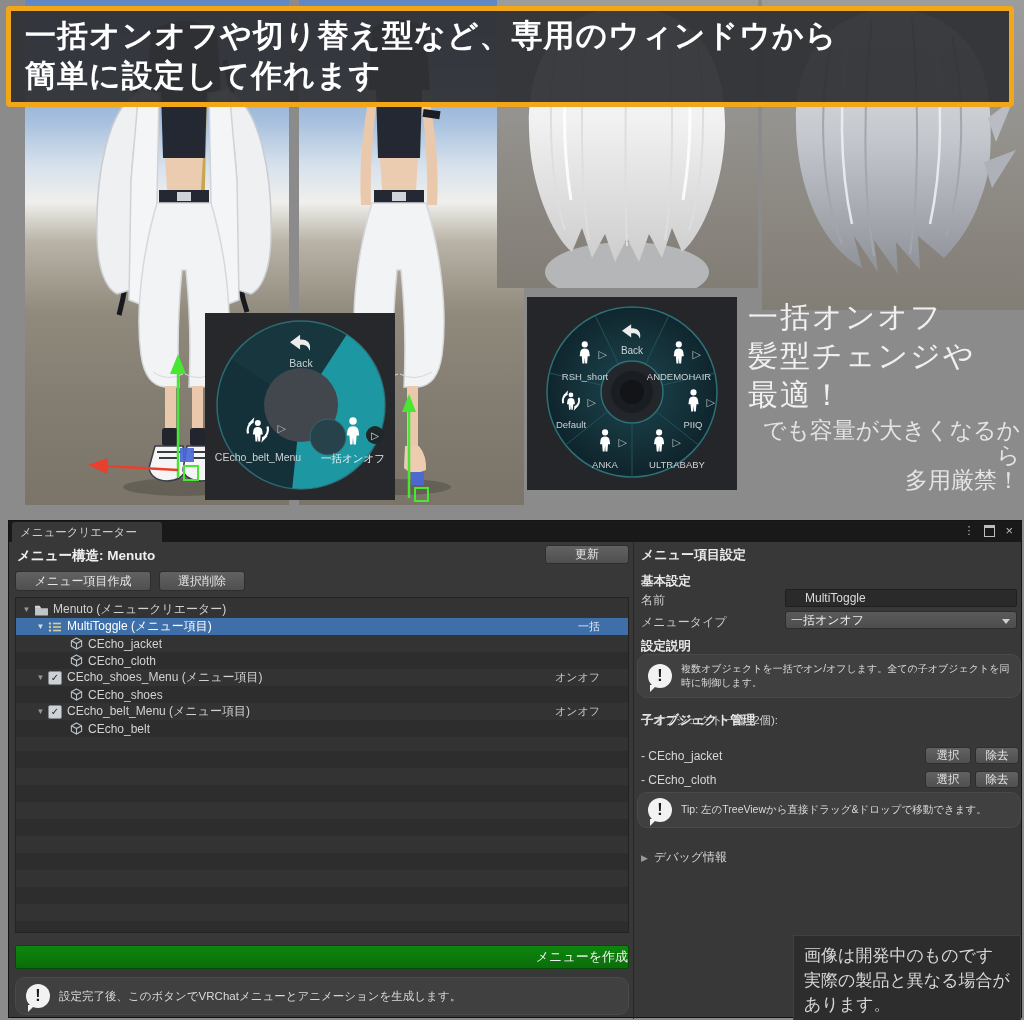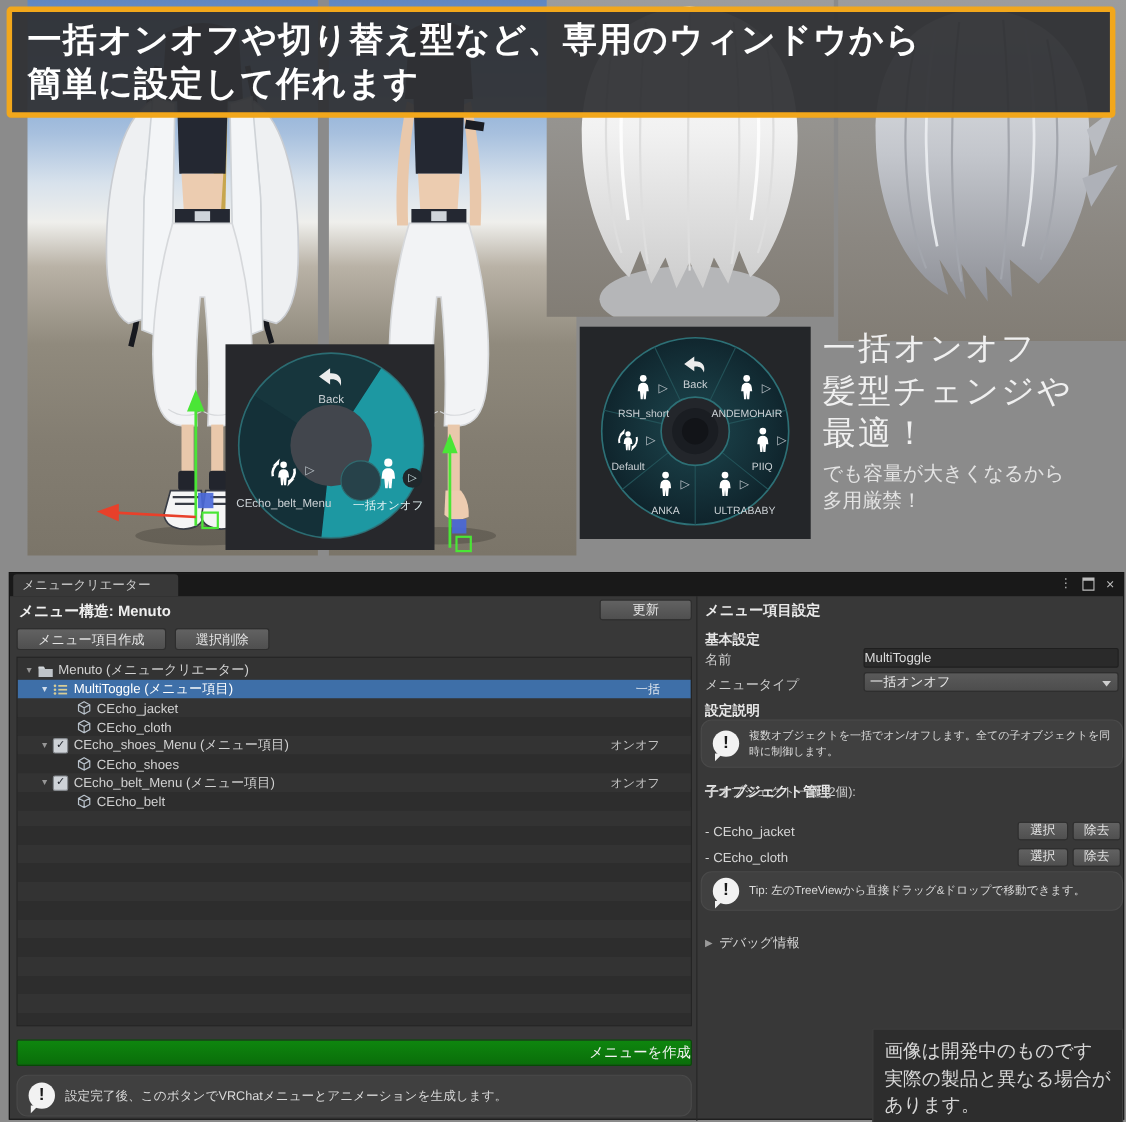--- a/index.html
+++ b/index.html
@@ -18,21 +18,21 @@
   .gizmo{position:absolute;}
 
   
   .banner{position:absolute;left:6px;top:6px;width:1008px;box-sizing:border-box;z-index:50;
     background:rgba(48,49,52,0.94);border:5px solid #f2a71b;border-radius:4px;
     color:#ffffff;font-weight:700;font-size:31px;line-height:1.3;padding:5px 14px;letter-spacing:1px;}
 
   
   .side-note{position:absolute;left:748px;top:297px;width:272px;z-index:5;color:#f0f0f0;}
   .side-note .big{font-size:30px;line-height:39px;letter-spacing:2px;}
-  .side-note .small{font-size:18px;line-height:25px;color:#e3e3e3;margin-top:4px;}
+  .side-note .small{font-size:23px;line-height:25px;color:#e3e3e3;margin-top:4px;text-align:right;}
 
   
   .radial-panel{position:absolute;z-index:10;}
   .rpA{left:205px;top:313px;width:190px;height:187px;background:#27282c;}
   .rpB{left:527px;top:297px;width:210px;height:193px;background:#242629;}
   .radial-panel svg.wheel{position:absolute;left:0;top:0;width:100%;height:100%;}
   .ritem{position:absolute;display:flex;flex-direction:column;align-items:center;transform:translate(-50%,-50%);text-align:center;}
   .ritem .lbl{font-size:10px;color:#ccd2d6;margin-top:2px;white-space:nowrap;}
   .ritem .iconwrap{position:relative;}
   .ritem .play{position:absolute;right:-13px;top:8px;font-size:11px;color:#b9c0c6;line-height:1;}
@@ -72,21 +72,21 @@
   .info-bottom{position:absolute;left:6px;top:456px;width:614px;height:38px;font-size:11.5px;}
   .bang{position:relative;flex:0 0 24px;width:24px;height:24px;background:#f2f2f2;border-radius:50%;color:#1b1b1b;font-weight:700;font-size:16px;text-align:center;line-height:24px;}
   .bang::after{content:"";position:absolute;left:2px;bottom:-4px;border-left:7px solid #f2f2f2;border-bottom:7px solid transparent;}
 
   
   .vdiv{position:absolute;left:624px;top:21px;width:1px;height:477px;background:#272727;}
   .insp-title{position:absolute;left:632px;top:25px;font-weight:700;font-size:13px;color:#eaeaea;}
   .sect{position:absolute;left:632px;font-weight:700;font-size:12.5px;color:#e8e8e8;}
   .flabel{position:absolute;left:632px;font-size:12px;color:#cdcdcd;}
   .field{position:absolute;left:776px;width:232px;height:18px;box-sizing:border-box;}
-  .tinput{background:#2a2a2a;border:1px solid #1f1f1f;border-radius:2px;color:#dcdcdc;font-size:12px;padding:0 0;font-family:inherit;}
+  .tinput{background:#2a2a2a;border:1px solid #1f1f1f;border-radius:2px;color:#dcdcdc;font-size:12px;padding:0 19px;font-family:inherit;}
   .dropdown{background:linear-gradient(#5a5a5a,#4d4d4d);border:1px solid #2e2e2e;border-radius:3px;color:#e8e8e8;font-size:12px;line-height:16px;padding:0 5px;position:relative;}
   .dropdown .dd-arrow{position:absolute;right:6px;top:7px;width:0;height:0;border-left:4px solid transparent;border-right:4px solid transparent;border-top:5px solid #cfcfcf;}
   .info-desc{position:absolute;left:628px;top:133px;width:384px;height:44px;font-size:10px;}
   .childrow{position:absolute;left:632px;font-size:12px;color:#d6d6d6;}
   .btn-sel{position:absolute;width:46px;height:17px;line-height:15px;font-size:11.5px;}
   .btn-rem{position:absolute;width:44px;height:17px;line-height:15px;font-size:11.5px;}
   .info-tip{position:absolute;left:628px;top:271px;width:384px;height:36px;font-size:10.5px;}
   .foldout{position:absolute;left:632px;top:328px;font-size:12px;color:#d6d6d6;display:flex;align-items:center;gap:6px;}
   .foldout .tri{font-size:9px;color:#9a9a9a;}
   .disclaimer{position:absolute;left:784px;top:414px;width:228px;box-sizing:border-box;background:#2d2d2d;border:1px solid #404040;padding:8px 10px;font-size:17px;line-height:1.45;color:#d8d8d8;}

